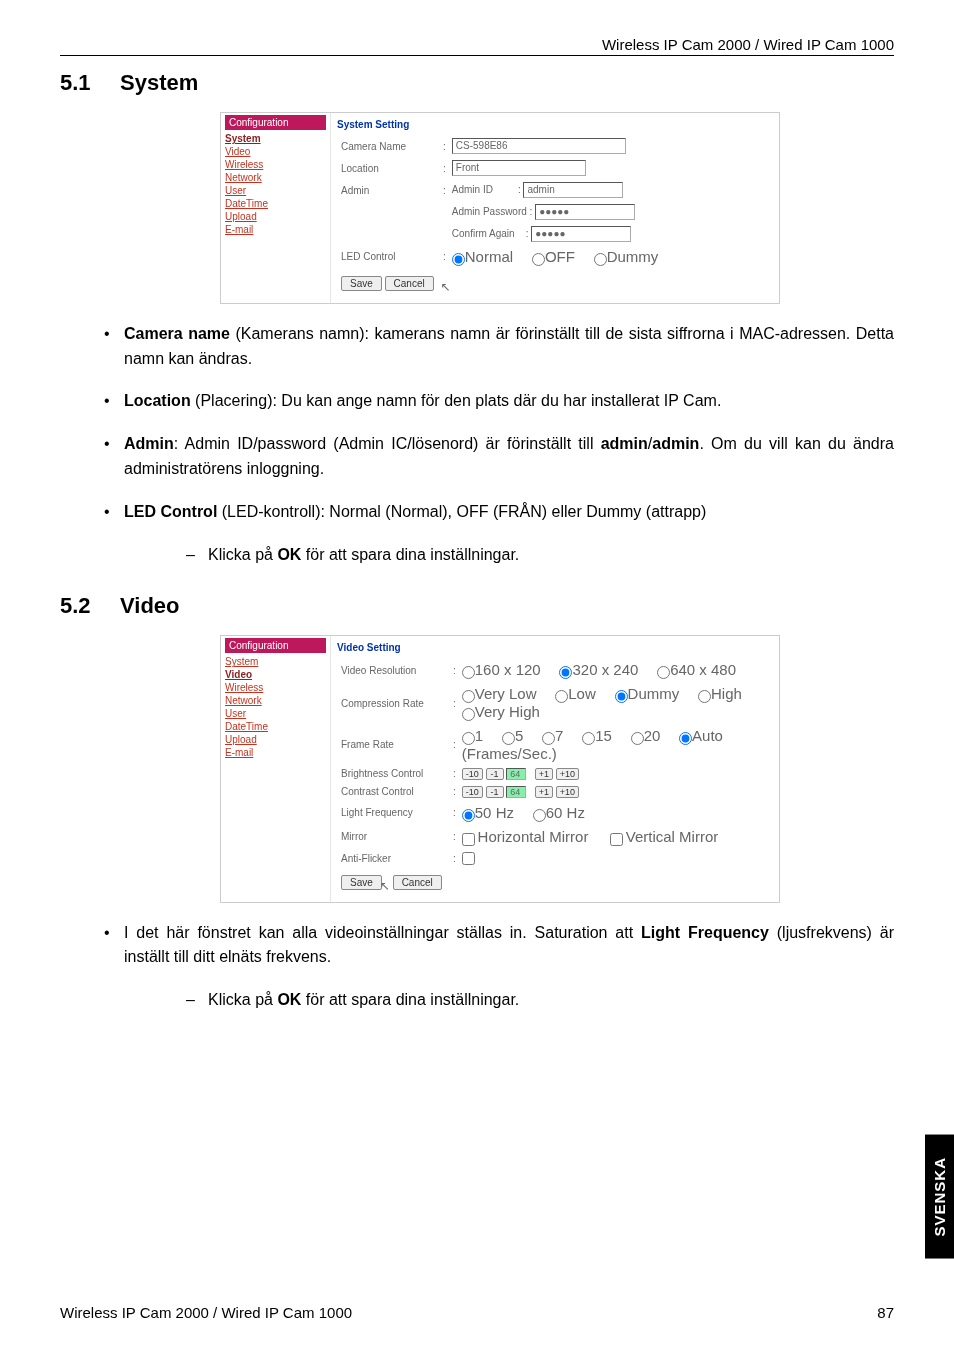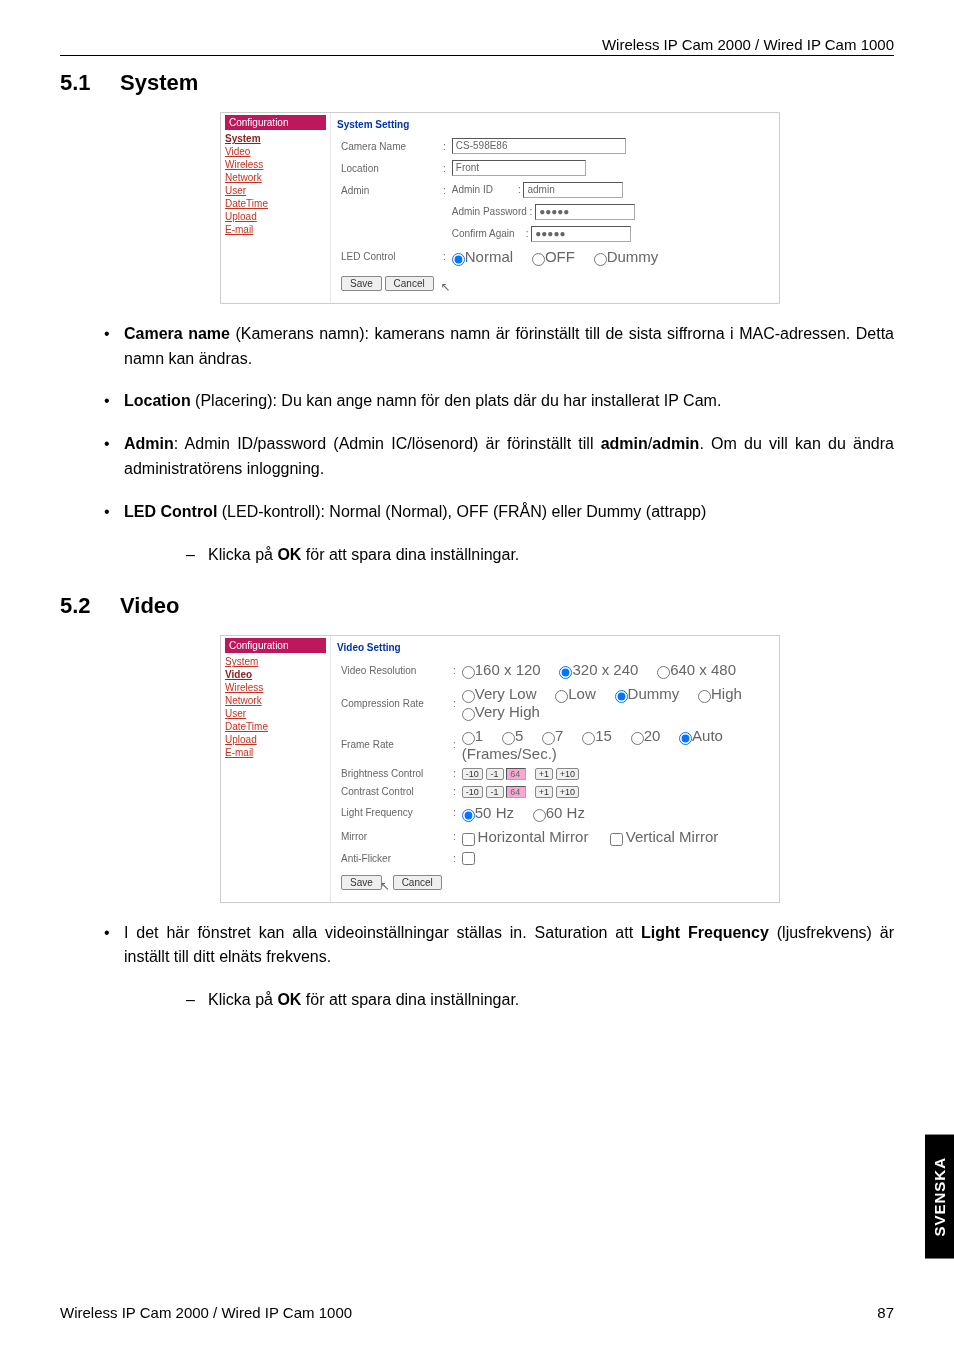--- a/index.html
+++ b/index.html
@@ -95,21 +95,21 @@
   .screenshot .radio, .screenshot .check {
     display: inline-block;
     vertical-align: middle;
   }
   .screenshot .radiolabel { margin-right: 16px; font-size: 15px; color:#666; }
   .screenshot .spinbtn {
     display:inline-block; border:1px solid #888; background:#efefef;
     font-size:9px; padding:0 3px; border-radius:2px; color:#333; min-width:18px; text-align:center;
   }
   .screenshot .spinval {
-    display:inline-block; border:1px inset #aaa; background:#f9a8d4;
+    display:inline-block; border:1px inset #aaa; background:#86efac;
     font-size:9px; padding:0 3px; min-width:20px; text-align:left;
   }
   .radio input, .check input { vertical-align: middle; }
   .cursor {
     font-size: 12px; margin-left:4px; position:relative; top:4px;
   }
   ul.main {
     list-style: none;
     margin: 0 0 8px 36px;
     text-align: justify;

